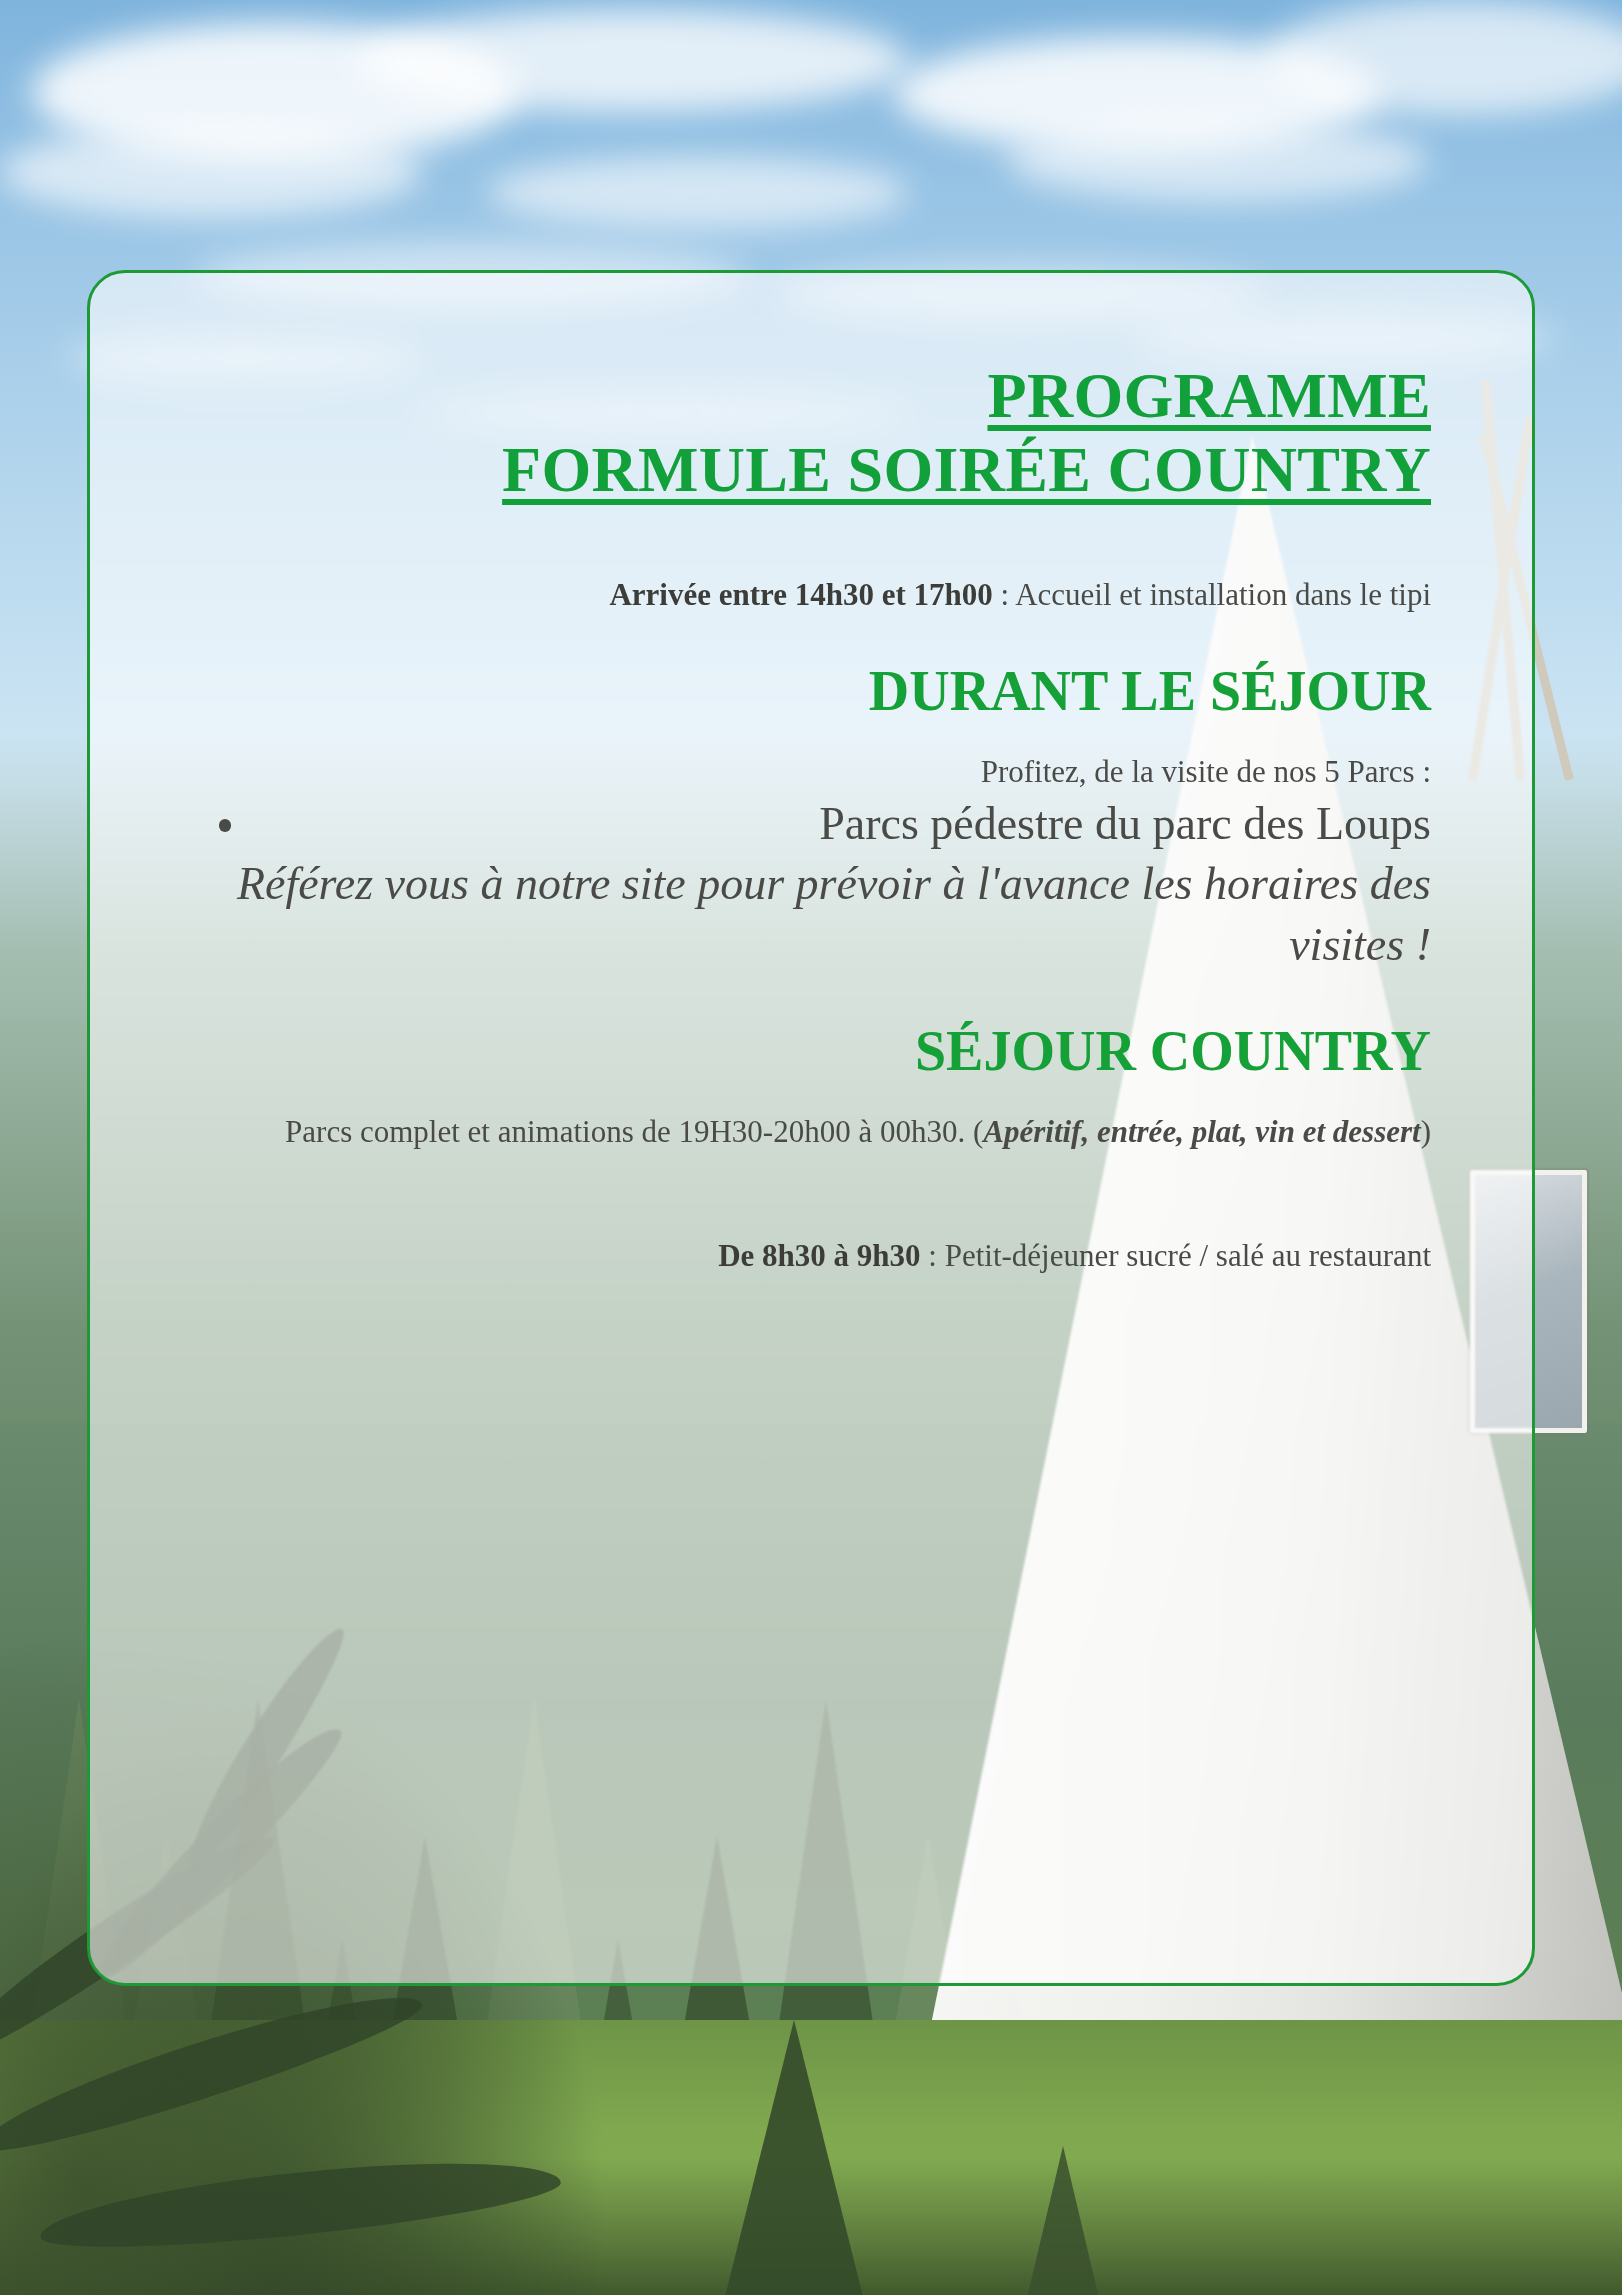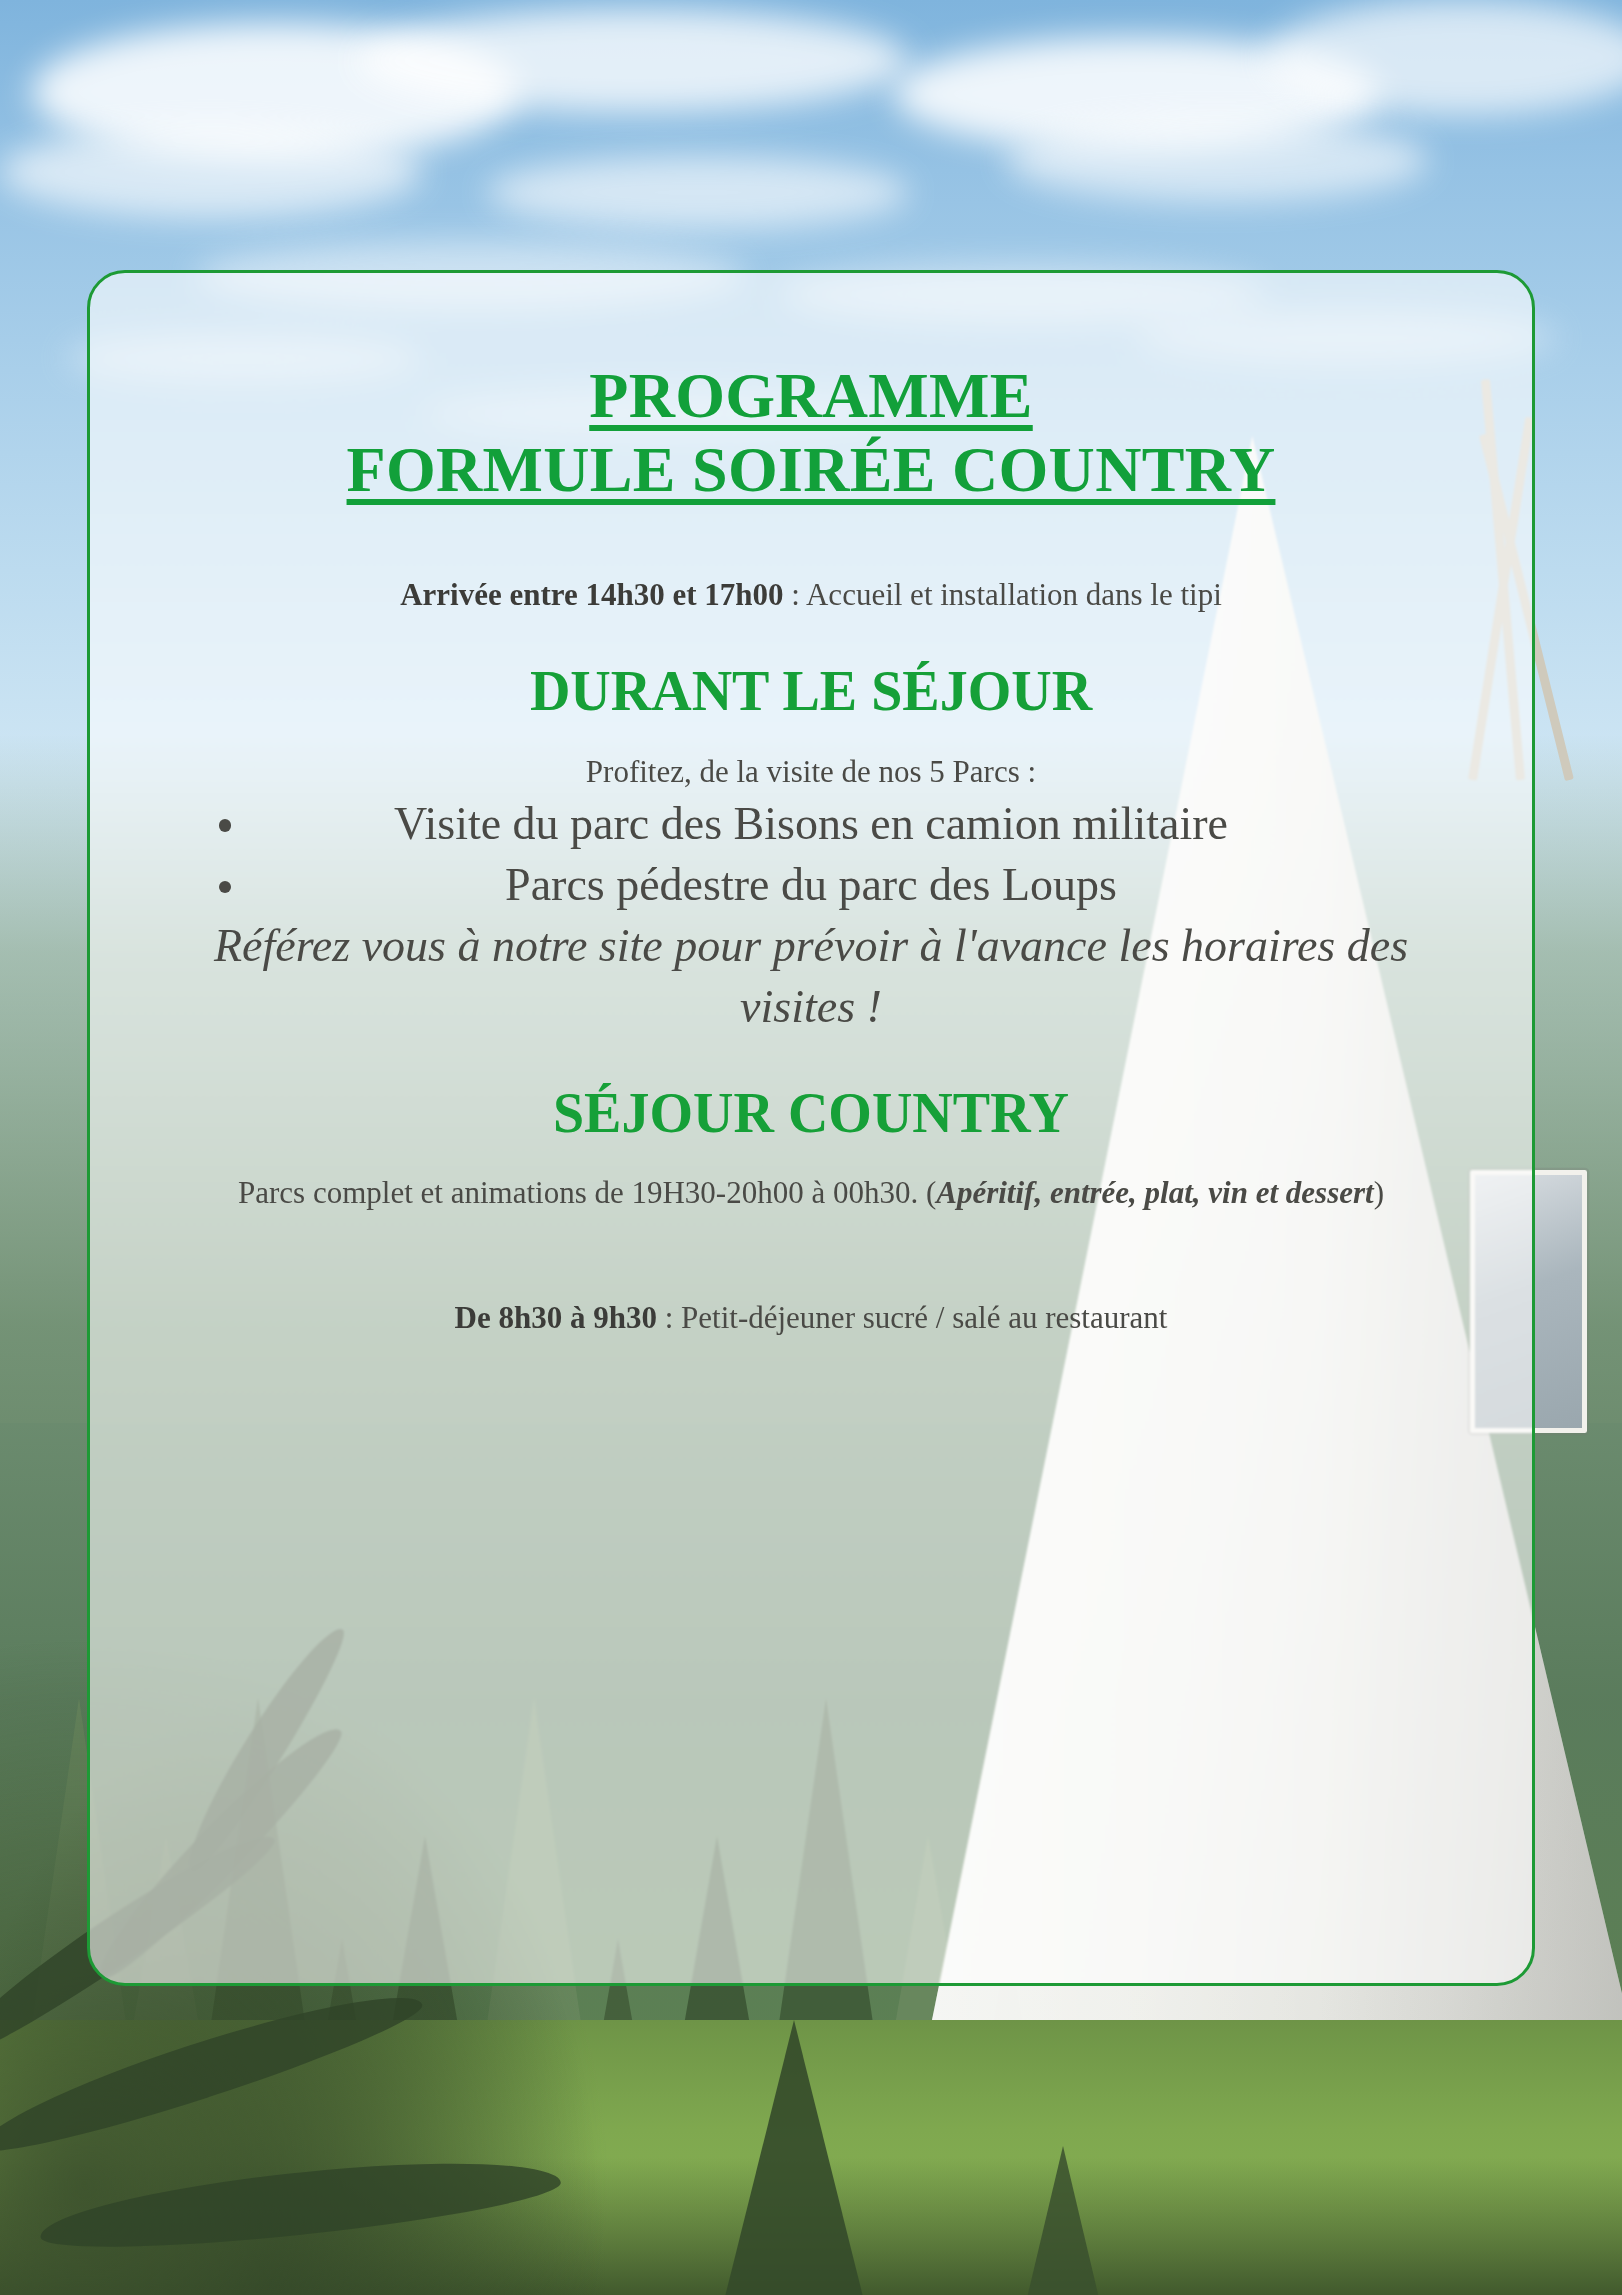--- a/index.html
+++ b/index.html
@@ -153,21 +153,21 @@
     left: 87px;
     top: 270px;
     width: 1448px;
     height: 1716px;
     box-sizing: border-box;
     border: 3.4px solid #1d9a35;
     border-radius: 38px;
     background: rgba(255,255,255,0.58);
     backdrop-filter: blur(1.1px);
     padding: 86px 101px 69px 101px;
-    text-align: center;
+    text-align: right;
     color: #3a3a38;
   }
 
   .title {
     color: #12a03a;
     font-weight: bold;
     font-size: 64px;
     line-height: 1.16;
     letter-spacing: 0.3px;
     margin: 0 0 0 0;
@@ -296,24 +296,20 @@
 
   <h2 class="section-head">DURANT LE SÉJOUR</h2>
 
   <div class="gap-sm"></div>
 
   <p class="para">Profitez, de la visite de nos 5 Parcs :</p>
 
   <ul class="bullets">
     <li>
       <span class="dot"></span>
-      <span>Visite du parc des Bisons en camion militaire</span>
-    </li>
-    <li>
-      <span class="dot"></span>
       <span>Parcs pédestre du parc des Loups</span>
     </li>
   </ul>
 
   <p class="italic">Référez vous à notre site pour prévoir à l'avance les horaires des visites !</p>
 
   <div class="gap-md"></div>
 
   <h2 class="section-head">SÉJOUR COUNTRY</h2>
 

